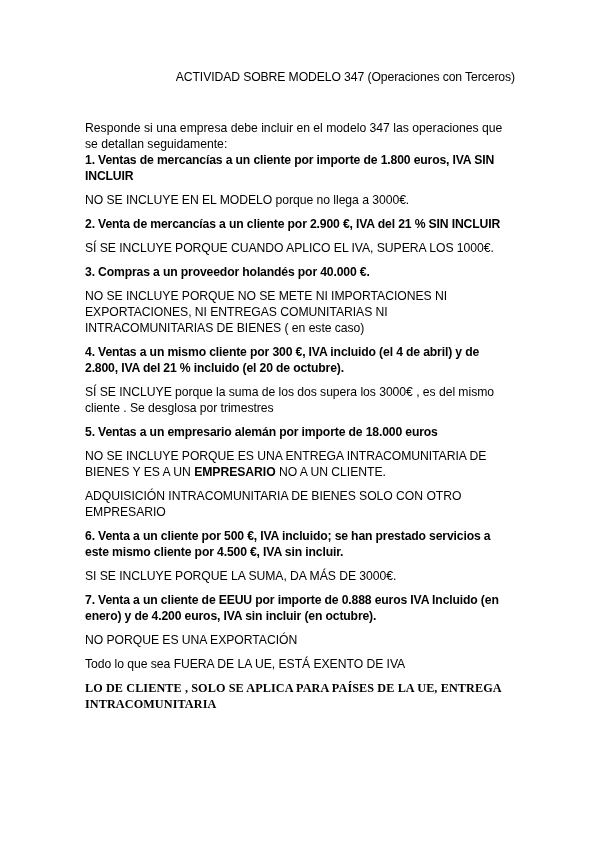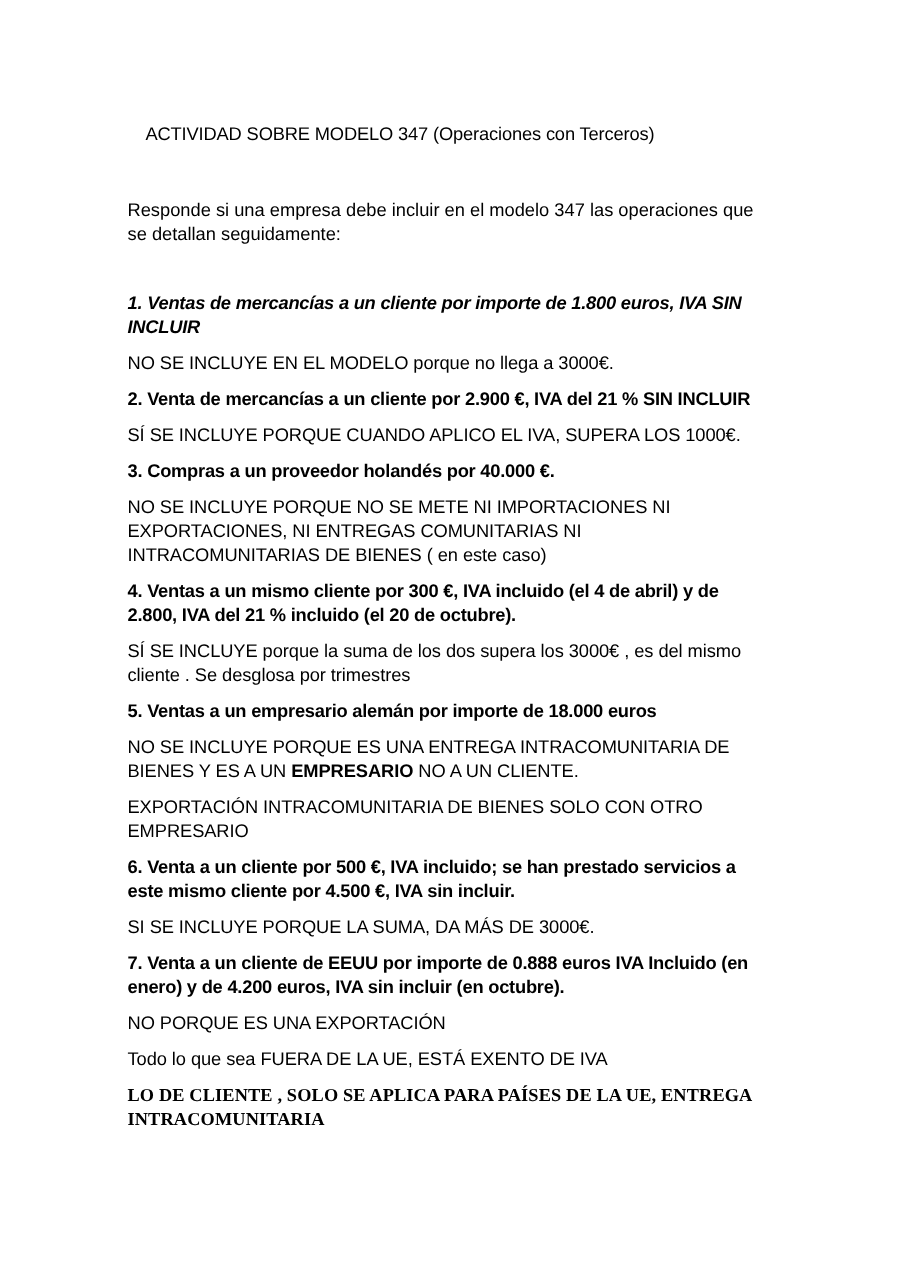--- a/index.html
+++ b/index.html
@@ -17,35 +17,34 @@
     }
     .page {
       position: absolute;
       left: 85px;
       top: 69px;
       width: 430px;
       font-size: 12.2px;
       line-height: 16px;
     }
     .title {
-      margin: 12px;
+      margin: 0;
       letter-spacing: -0.1px;
+      text-align: right;
     }
     .intro {
       margin: 35px 0 0 0;
       width: 425px;
     }
     .q {
       font-weight: bold;
       margin: 0;
       letter-spacing: -0.15px;
     }
     .q.first {
-      margin-top: 30px;
-      font-style: italic;
     }
     .a {
       margin: 8px 0 0 0;
       letter-spacing: -0.05px;
     }
     .after-a {
       margin-top: 8px;
     }
     .strong-inline {
       font-weight: bold;
@@ -73,21 +72,21 @@
   <p class="a">SÍ SE INCLUYE PORQUE CUANDO APLICO EL IVA, SUPERA LOS 1000€.</p>
 
   <p class="q after-a">3. Compras a un proveedor holandés por 40.000 €.</p>
   <p class="a">NO SE INCLUYE PORQUE NO SE METE NI IMPORTACIONES NI EXPORTACIONES, NI ENTREGAS COMUNITARIAS NI INTRACOMUNITARIAS DE BIENES ( en este caso)</p>
 
   <p class="q after-a">4. Ventas a un mismo cliente por 300 €, IVA incluido (el 4 de abril) y de 2.800, IVA del 21 % incluido (el 20 de octubre).</p>
   <p class="a">SÍ SE INCLUYE porque la suma de los dos supera los 3000€ , es del mismo cliente . Se desglosa por trimestres</p>
 
   <p class="q after-a">5. Ventas a un empresario alemán por importe de 18.000 euros</p>
   <p class="a"><span>NO SE INCLUYE PORQUE ES UNA ENTREGA INTRACOMUNITARIA DE BIENES Y ES A UN </span><span class="strong-inline">EMPRESARIO</span><span> NO A UN CLIENTE.</span></p>
-  <p class="a">EXPORTACIÓN INTRACOMUNITARIA DE BIENES SOLO CON OTRO EMPRESARIO</p>
+  <p class="a">ADQUISICIÓN INTRACOMUNITARIA DE BIENES SOLO CON OTRO EMPRESARIO</p>
 
   <p class="q after-a">6. Venta a un cliente por 500 €, IVA incluido; se han prestado servicios a este mismo cliente por 4.500 €, IVA sin incluir.</p>
   <p class="a">SI SE INCLUYE PORQUE LA SUMA, DA MÁS DE 3000€.</p>
 
   <p class="q after-a">7. Venta a un cliente de EEUU por importe de 0.888 euros IVA Incluido (en enero) y de 4.200 euros, IVA sin incluir (en octubre).</p>
   <p class="a">NO PORQUE ES UNA EXPORTACIÓN</p>
   <p class="a">Todo lo que sea FUERA DE LA UE, ESTÁ EXENTO DE IVA</p>
 
   <p class="final">LO DE CLIENTE , SOLO SE APLICA PARA PAÍSES DE LA UE, ENTREGA INTRACOMUNITARIA</p>
 

